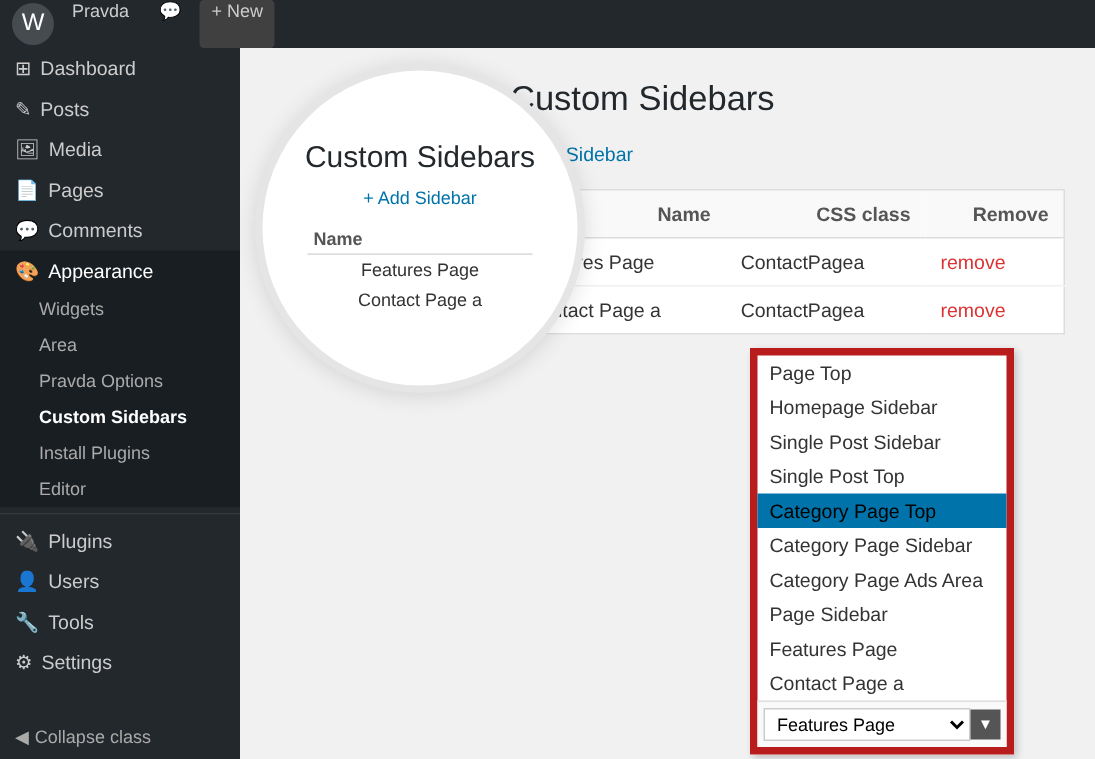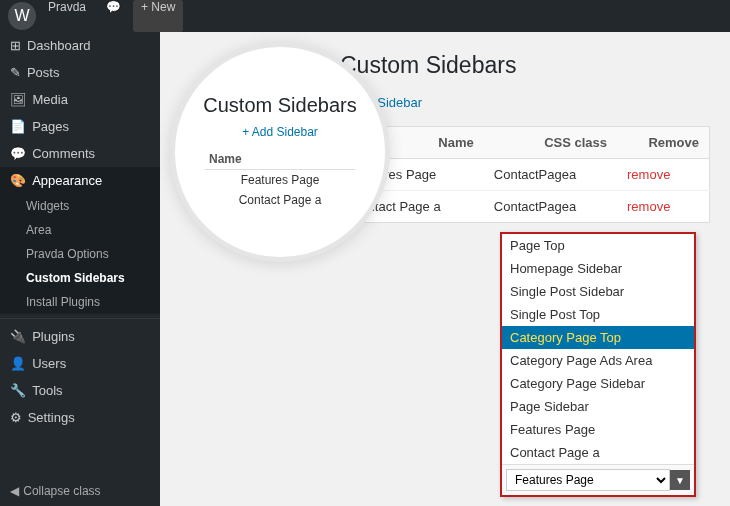--- a/index.html
+++ b/index.html
@@ -124,34 +124,34 @@
 
     
     .dropdown-area {
       position: absolute;
       top: 200px;
       left: 340px;
       z-index: 100;
     }
     .dropdown-list {
       background: #fff;
-      border: 2px solid #b91c1c;
-      width: 196px;
+      border: 5px solid #b91c1c;
+      width: 176px;
       box-shadow: 2px 2px 5px rgba(0,0,0,0.2);
     }
     .dropdown-list-item {
       padding: 4px 8px;
       font-size: 13px;
       color: #333;
       cursor: pointer;
       white-space: nowrap;
     }
     .dropdown-list-item.selected {
       background: #0073aa;
-      color: #fde047;
+      color: #000000;
     }
     .dropdown-select-row {
       display: flex;
       align-items: center;
       border-top: 1px solid #ddd;
       padding: 4px 4px;
       background: #f9f9f9;
     }
     .dropdown-select {
       flex: 1;
@@ -245,20 +245,23 @@
         <span>Area</span>
       </div>
       <div class="sidebar-item">
         <span>Pravda Options</span>
       </div>
       <div class="sidebar-item active-sub">
         <span>Custom Sidebars</span>
       </div>
       <div class="sidebar-item">
         <span>Install Plugins</span>
+      </div>
+      <div class="sidebar-item">
+        <span>Editor</span>
       </div>
     </div>
     <div class="sidebar-divider"></div>
     <div class="sidebar-item">
       <span>🔌</span>
       <span>Plugins</span>
     </div>
     <div class="sidebar-item">
       <span>👤</span>
       <span>Users</span>
@@ -328,22 +331,22 @@
       </table>
     </div>
 
     <div class="dropdown-area">
       <div class="dropdown-list">
         <div class="dropdown-list-item">Page Top</div>
         <div class="dropdown-list-item">Homepage Sidebar</div>
         <div class="dropdown-list-item">Single Post Sidebar</div>
         <div class="dropdown-list-item">Single Post Top</div>
         <div class="dropdown-list-item selected">Category Page Top</div>
+        <div class="dropdown-list-item">Category Page Sidebar</div>
         <div class="dropdown-list-item">Category Page Ads Area</div>
-        <div class="dropdown-list-item">Category Page Sidebar</div>
         <div class="dropdown-list-item">Page Sidebar</div>
         <div class="dropdown-list-item">Features Page</div>
         <div class="dropdown-list-item">Contact Page a</div>
         <div class="dropdown-select-row">
           <select class="dropdown-select">
             <option>Features Page</option>
           </select>
           <div class="dropdown-arrow">▼</div>
         </div>
       </div>

